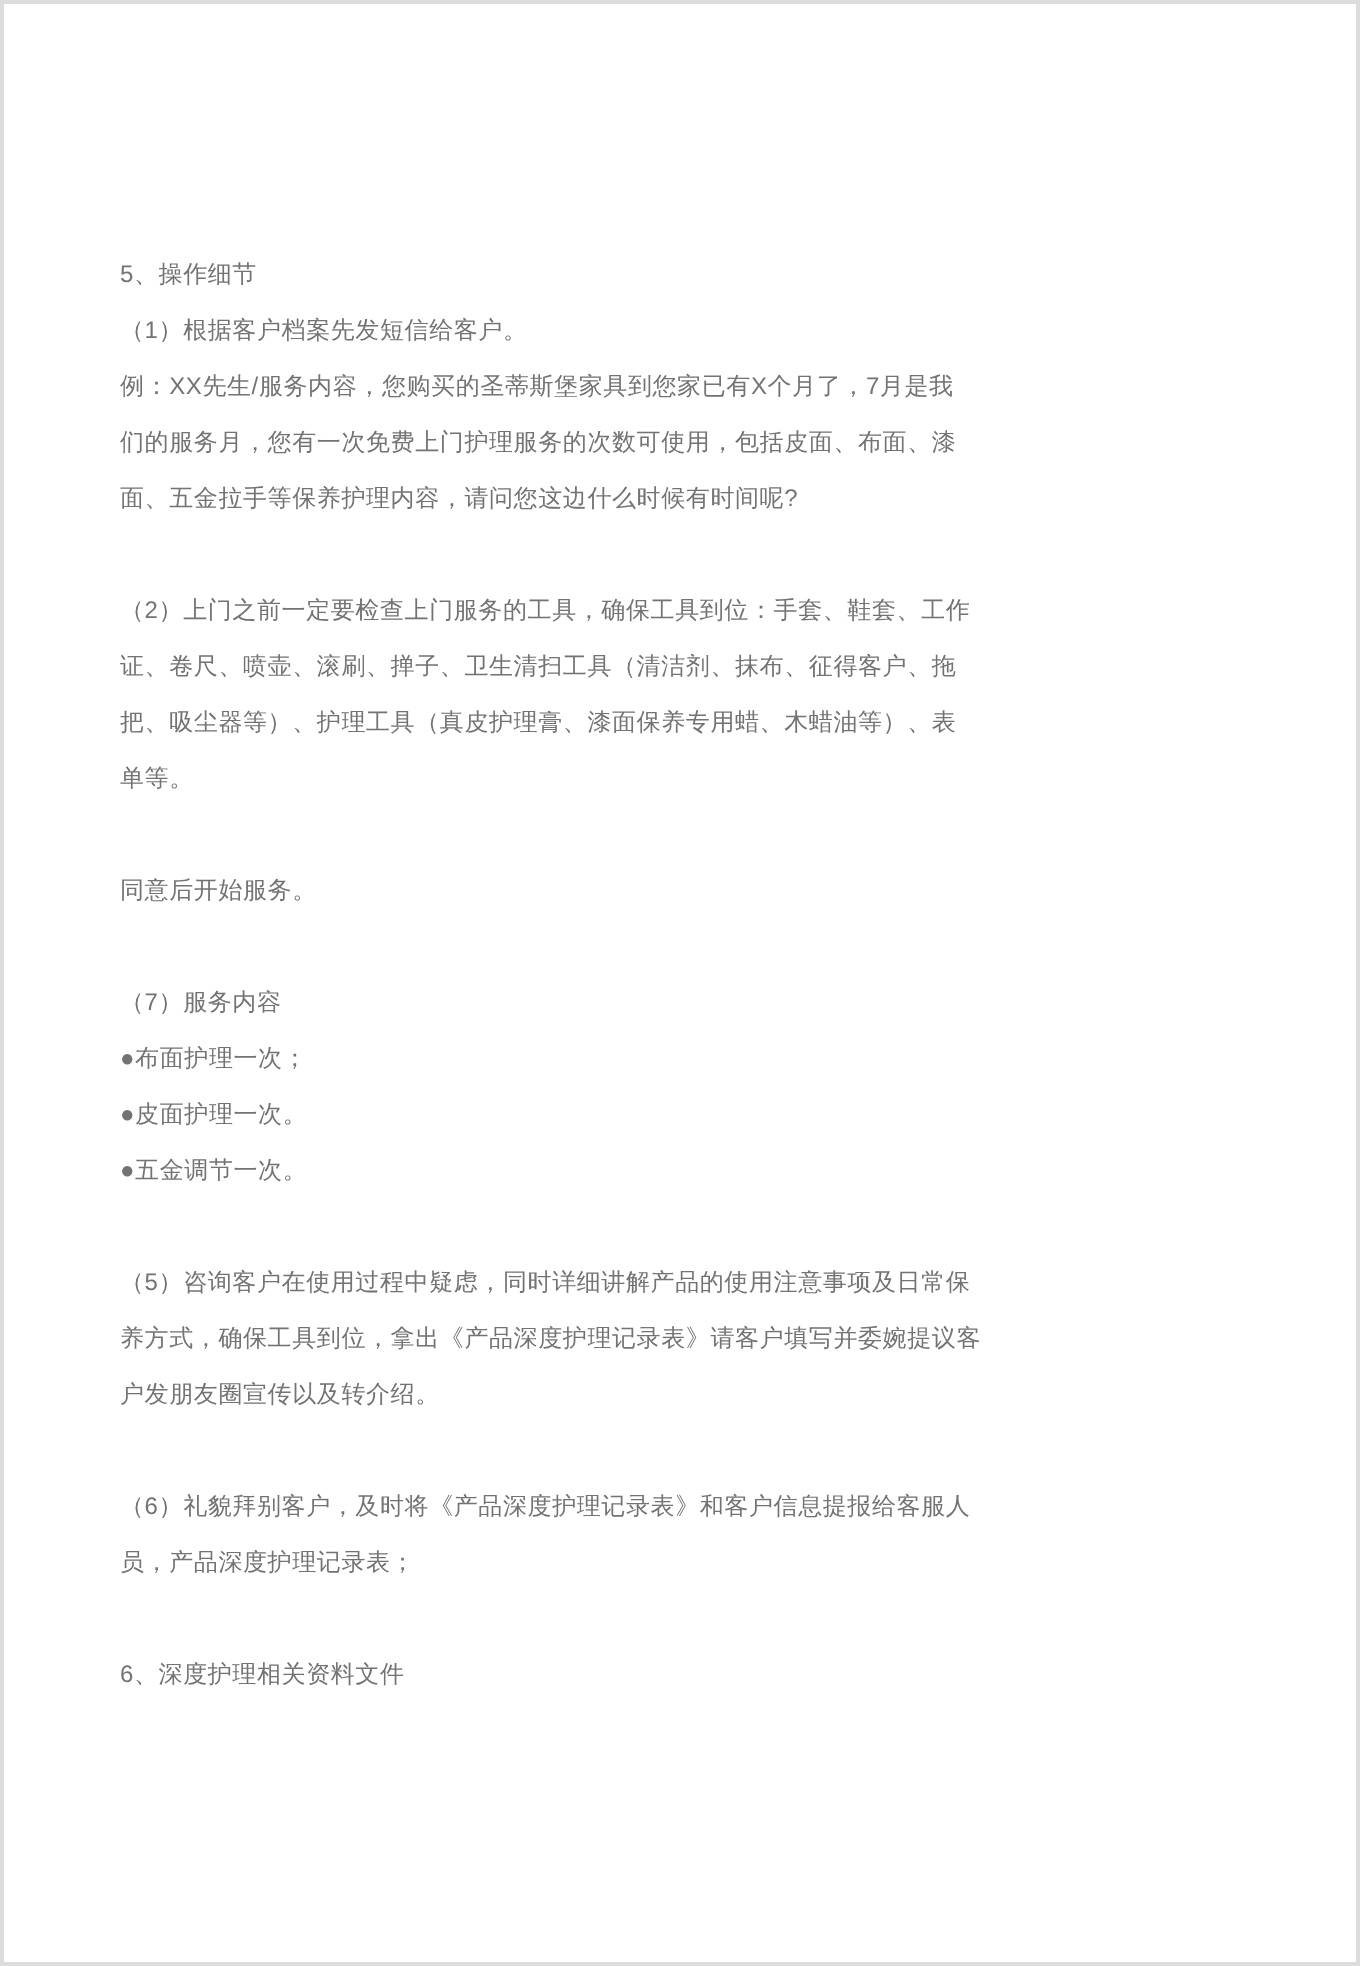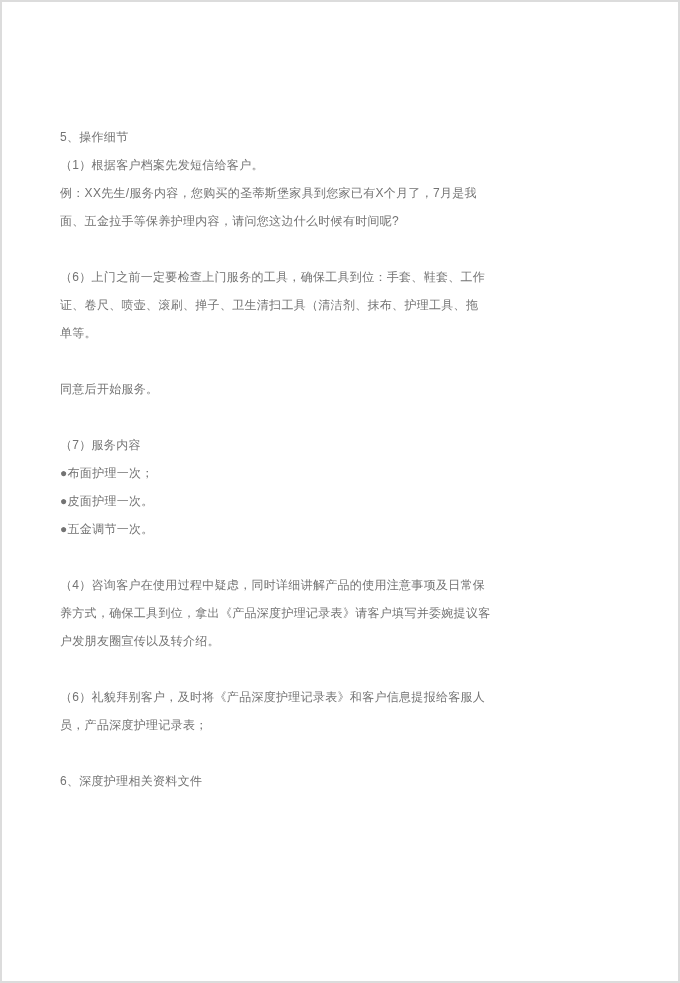--- a/index.html
+++ b/index.html
@@ -36,42 +36,44 @@
 </head>
 <body>
 
 <div class="page">
   <div class="content">
 
     <div class="block">
       <div class="line">5、操作细节</div>
       <div class="line">（1）根据客户档案先发短信给客户。</div>
       <div class="line">例：XX先生/服务内容，您购买的圣蒂斯堡家具到您家已有X个月了，7月是我</div>
+      <div class="line">们的服务月，您有一次免费上门护理服务的次数可使用，包括皮面、布面、漆</div>
       <div class="line">面、五金拉手等保养护理内容，请问您这边什么时候有时间呢?</div>
     </div>
 
     <div class="block">
-      <div class="line">（6）上门之前一定要检查上门服务的工具，确保工具到位：手套、鞋套、工作</div>
-      <div class="line">证、卷尺、喷壶、滚刷、掸子、卫生清扫工具（清洁剂、抹布、护理工具、拖</div>
+      <div class="line">（2）上门之前一定要检查上门服务的工具，确保工具到位：手套、鞋套、工作</div>
+      <div class="line">证、卷尺、喷壶、滚刷、掸子、卫生清扫工具（清洁剂、抹布、征得客户、拖</div>
+      <div class="line">把、吸尘器等）、护理工具（真皮护理膏、漆面保养专用蜡、木蜡油等）、表</div>
       <div class="line">单等。</div>
     </div>
 
     <div class="block">
       <div class="line">同意后开始服务。</div>
     </div>
 
     <div class="block">
       <div class="line">（7）服务内容</div>
       <div class="line">●布面护理一次；</div>
       <div class="line">●皮面护理一次。</div>
       <div class="line">●五金调节一次。</div>
     </div>
 
     <div class="block">
-      <div class="line">（4）咨询客户在使用过程中疑虑，同时详细讲解产品的使用注意事项及日常保</div>
+      <div class="line">（5）咨询客户在使用过程中疑虑，同时详细讲解产品的使用注意事项及日常保</div>
       <div class="line">养方式，确保工具到位，拿出《产品深度护理记录表》请客户填写并委婉提议客</div>
       <div class="line">户发朋友圈宣传以及转介绍。</div>
     </div>
 
     <div class="block">
       <div class="line">（6）礼貌拜别客户，及时将《产品深度护理记录表》和客户信息提报给客服人</div>
       <div class="line">员，产品深度护理记录表；</div>
     </div>
 
     <div class="block">

